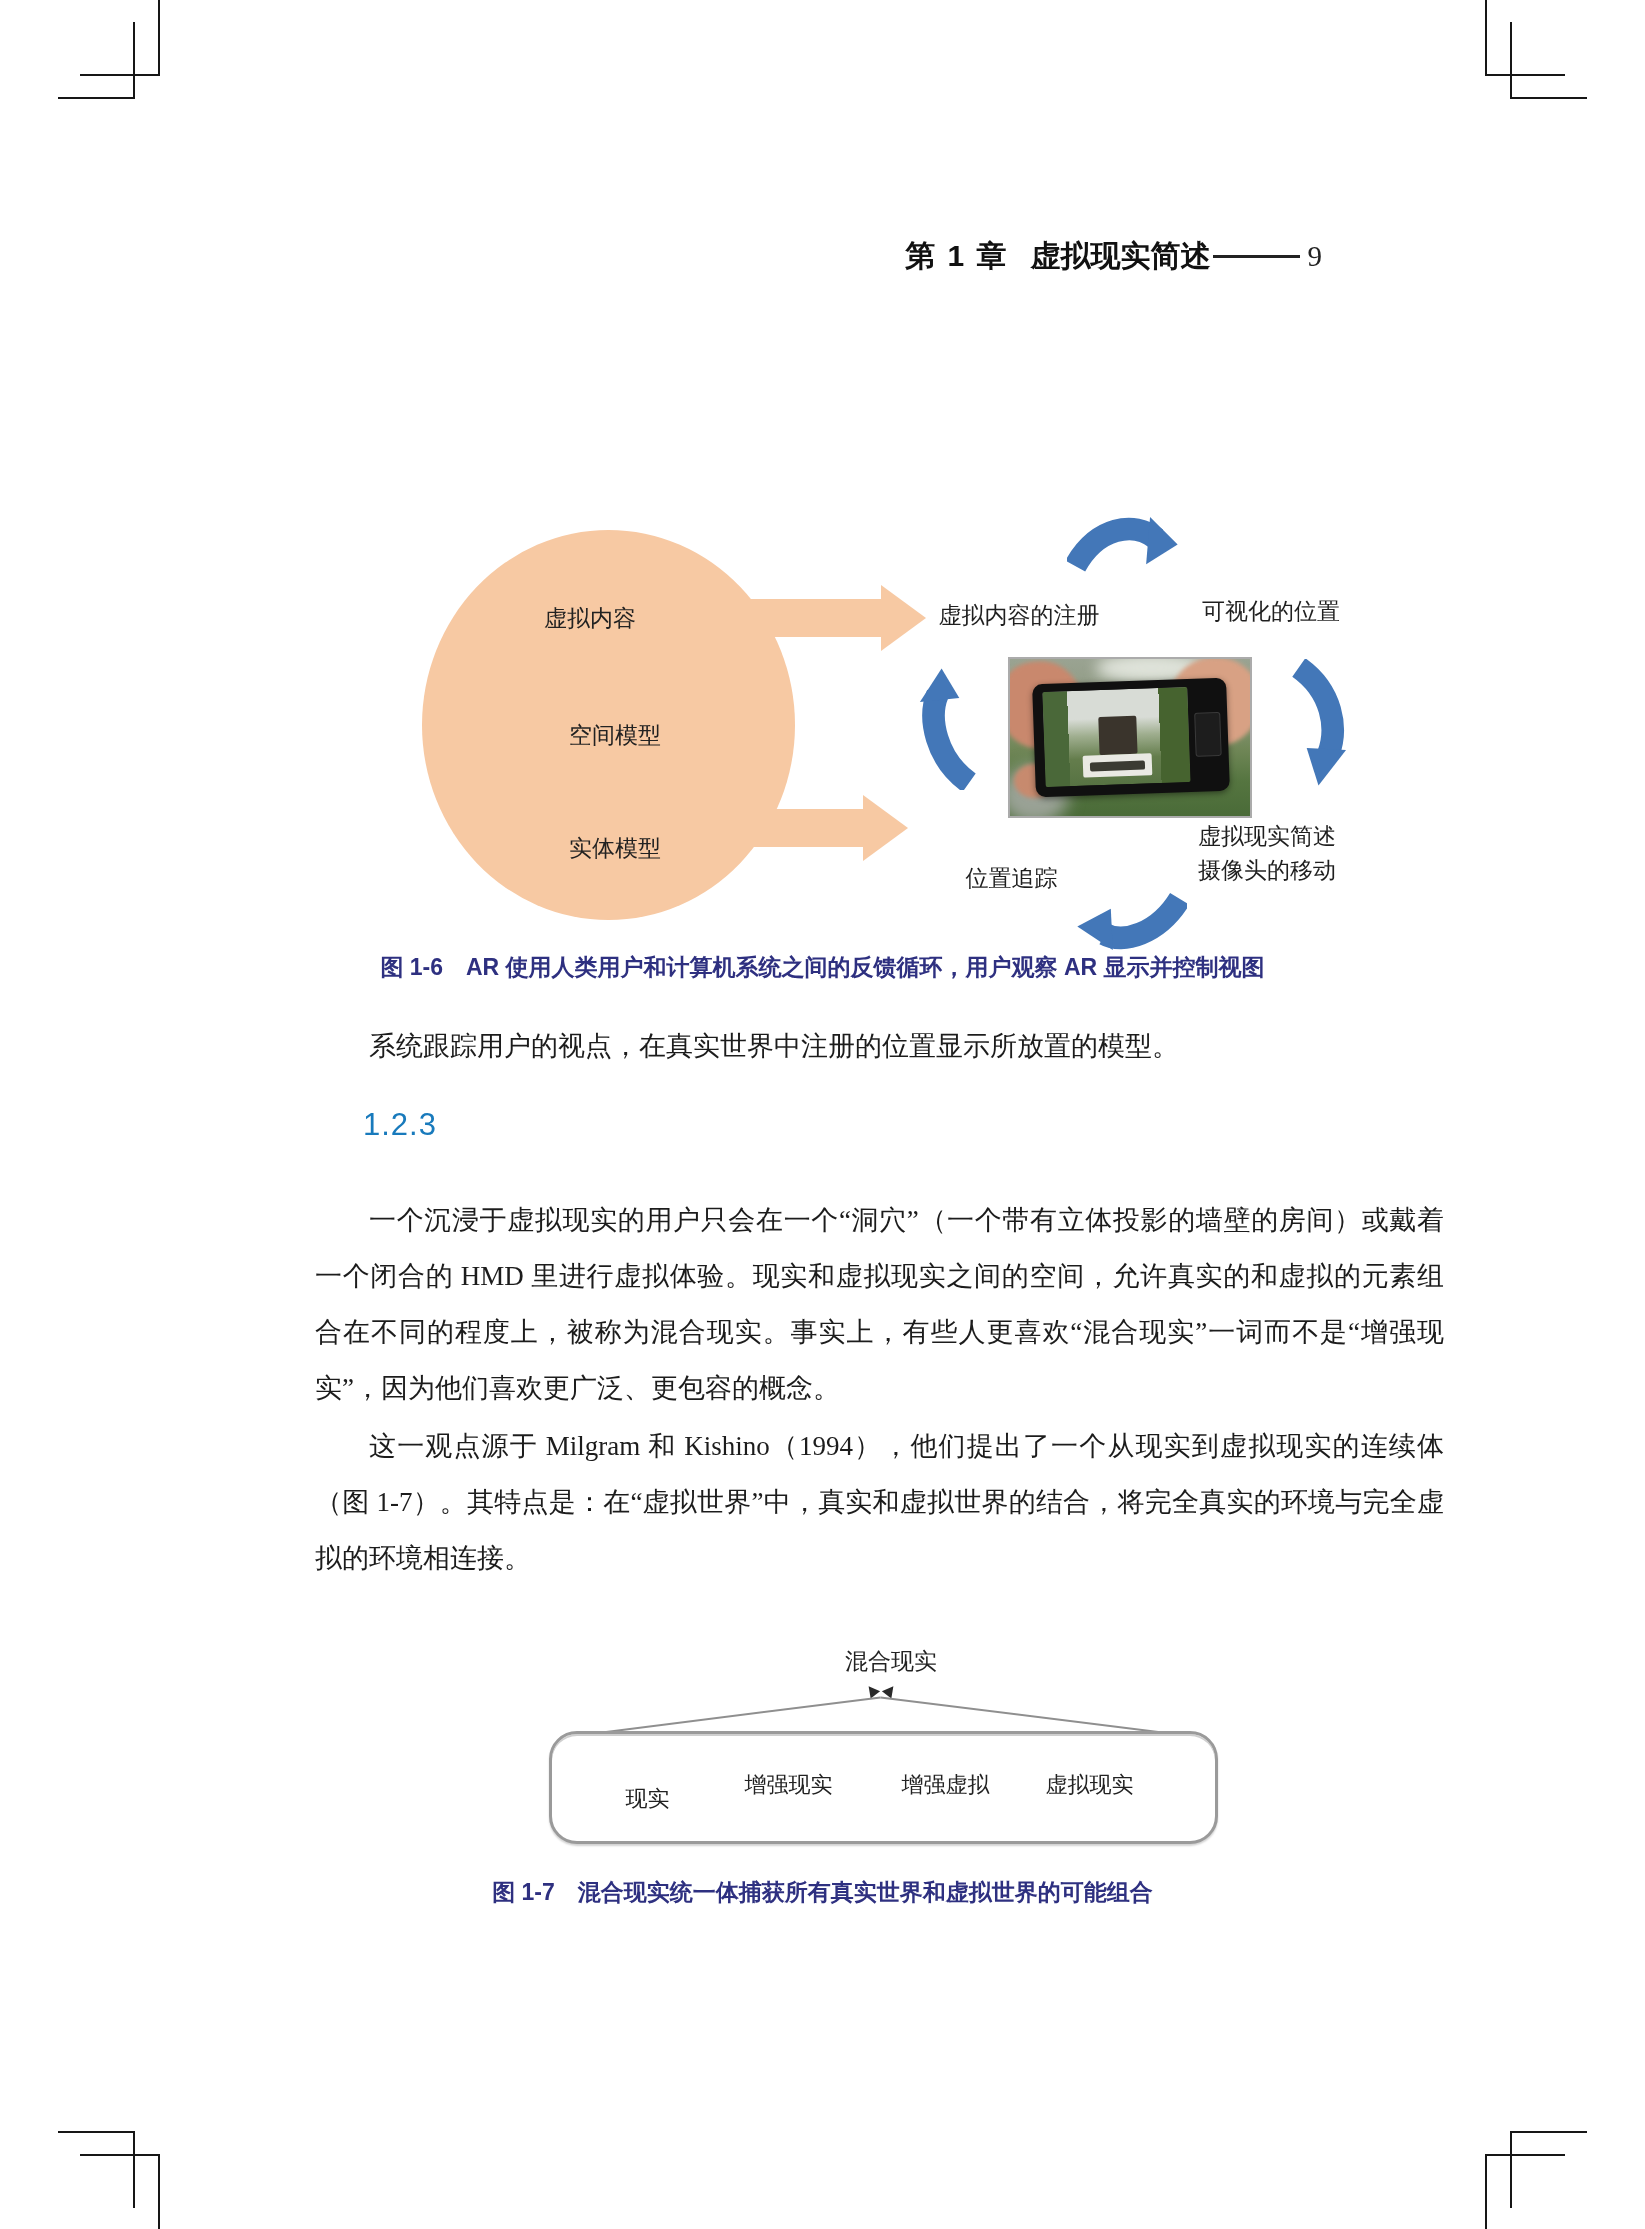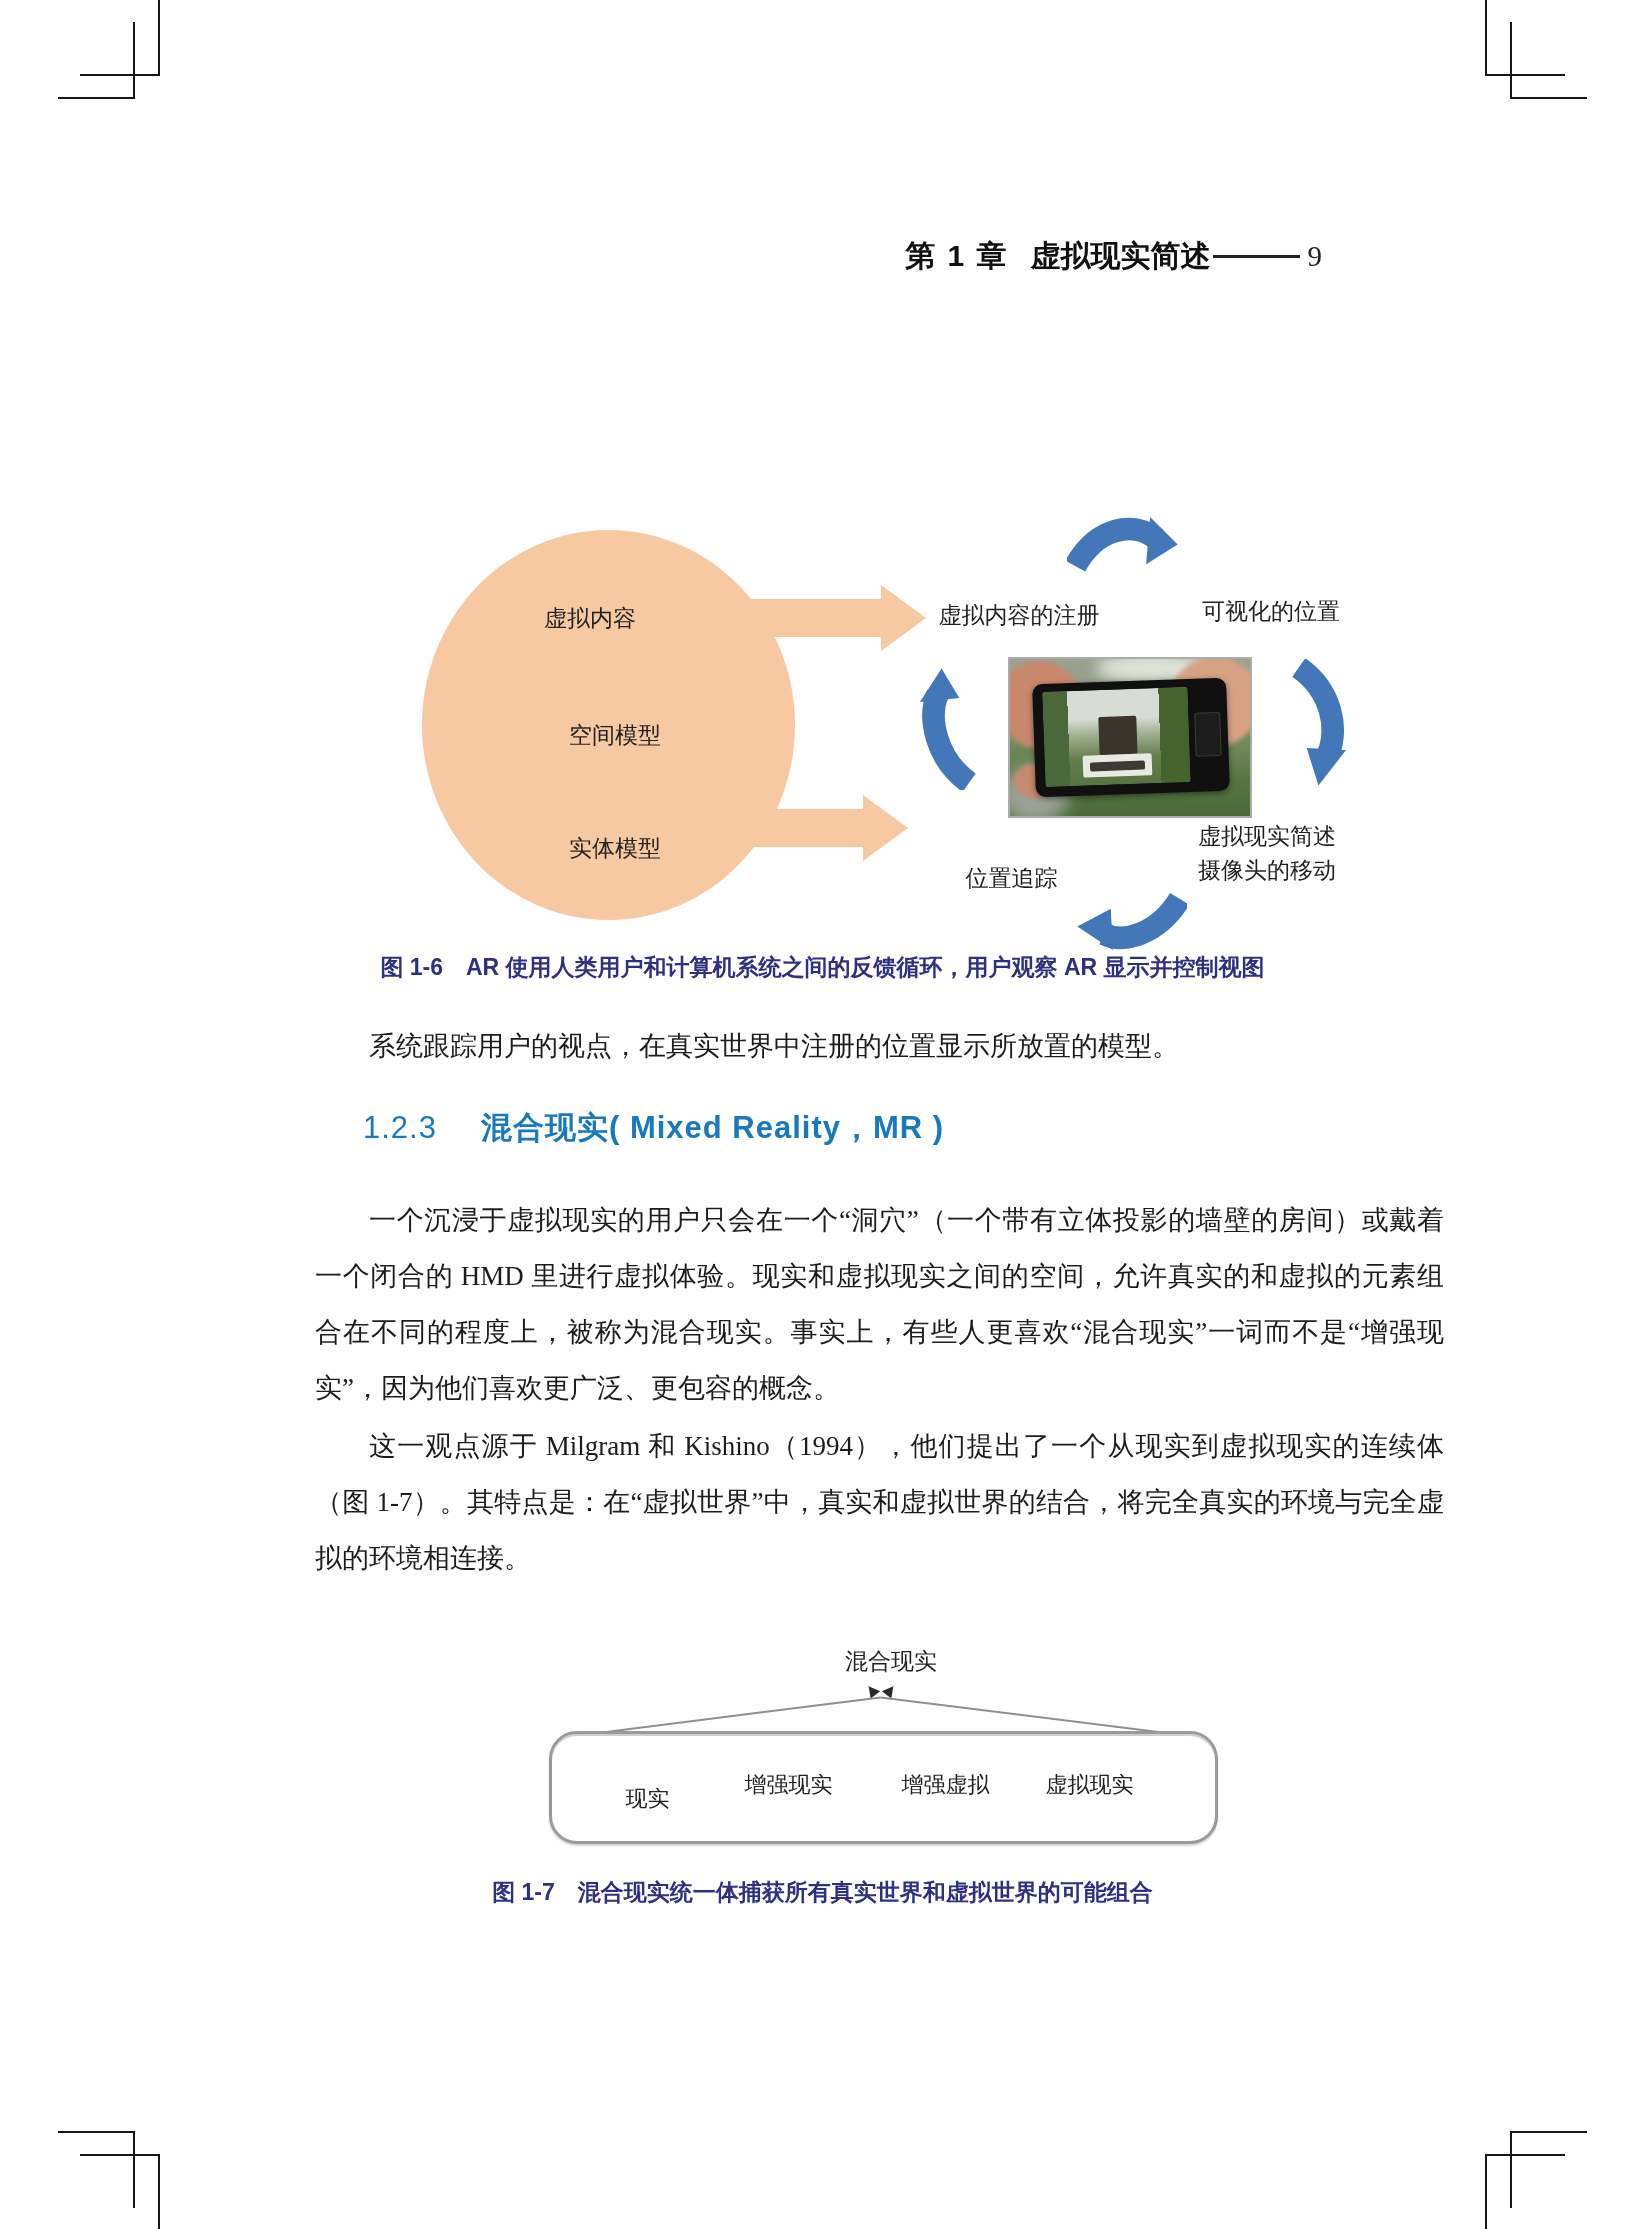--- a/index.html
+++ b/index.html
@@ -187,21 +187,20 @@
       </div>
     </div>
   </div>
 
   <div class="fig-caption cap6">图 1-6　AR 使用人类用户和计算机系统之间的反馈循环，用户观察 AR 显示并控制视图</div>
 
   <p class="body-p indent p2">系统跟踪用户的视点，在真实世界中注册的位置显示所放置的模型。</p>
 
   <div class="section-heading">
     <span class="num">1.2.3</span>
-    <span class="ttl">混合现实( Mixed Reality，MR )</span>
   </div>
 
   <p class="body-p indent p3">一个沉浸于虚拟现实的用户只会在一个“洞穴”（一个带有立体投影的墙壁的房间）或戴着一个闭合的 HMD 里进行虚拟体验。现实和虚拟现实之间的空间，允许真实的和虚拟的元素组合在不同的程度上，被称为混合现实。事实上，有些人更喜欢“混合现实”一词而不是“增强现实”，因为他们喜欢更广泛、更包容的概念。</p>
   <p class="body-p indent p4">这一观点源于 Milgram 和 Kishino（1994），他们提出了一个从现实到虚拟现实的连续体（图 1-7）。其特点是：在“虚拟世界”中，真实和虚拟世界的结合，将完全真实的环境与完全虚拟的环境相连接。</p>
 
   <div class="fig7">
     <div class="apex-label">混合现实</div>
     <div class="apex-mark am-l"></div>
     <div class="apex-mark am-r"></div>
     <svg class="brace" width="1645" height="248" viewBox="0 0 1662 250">

